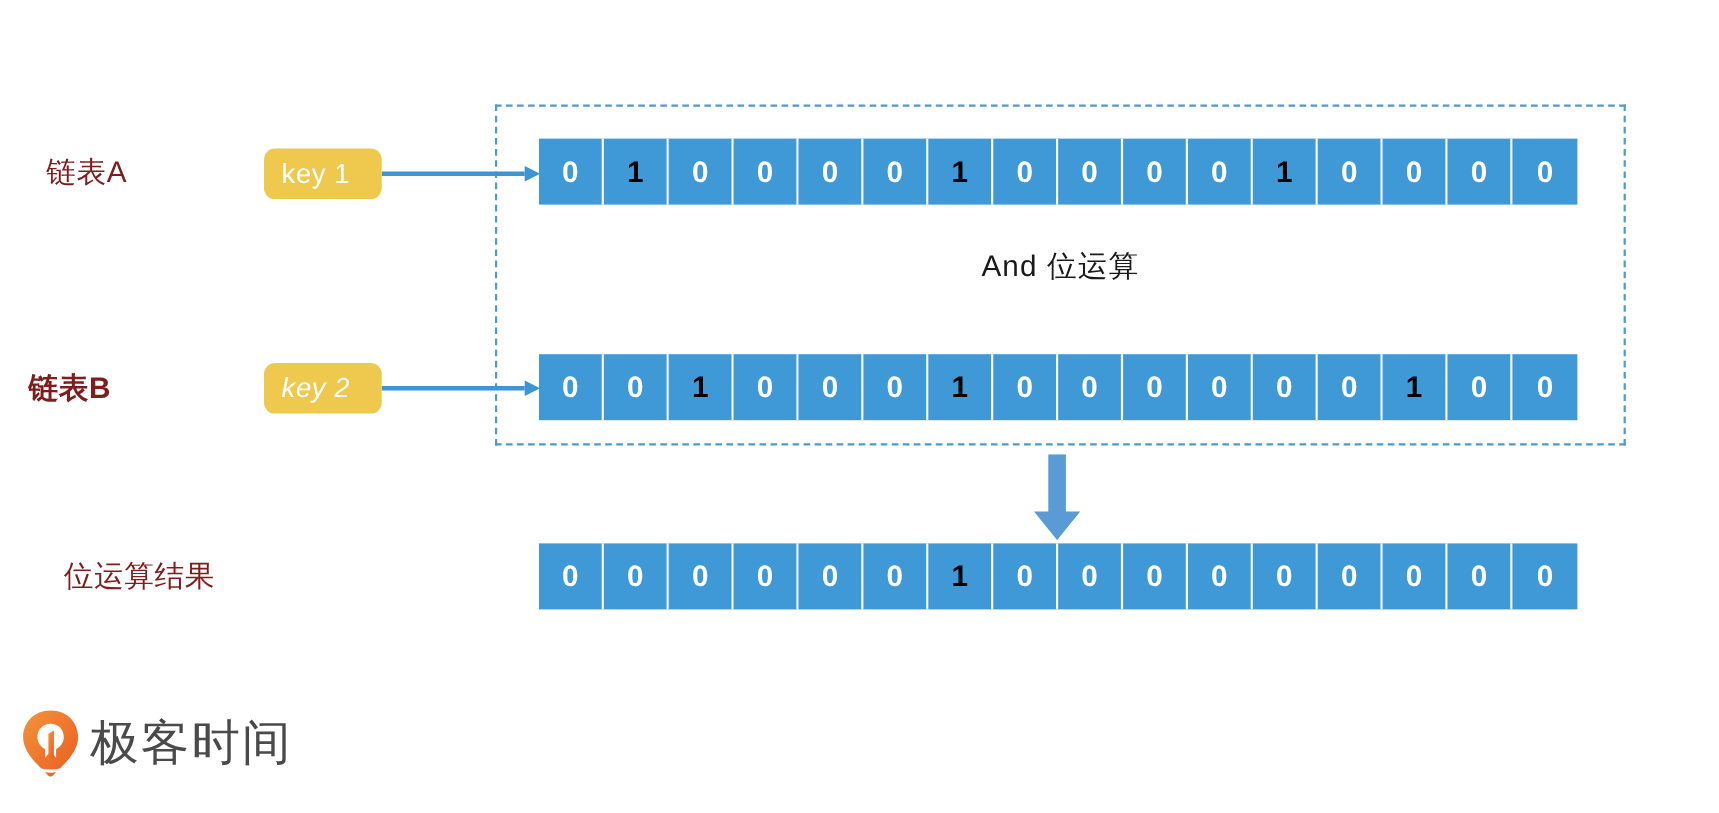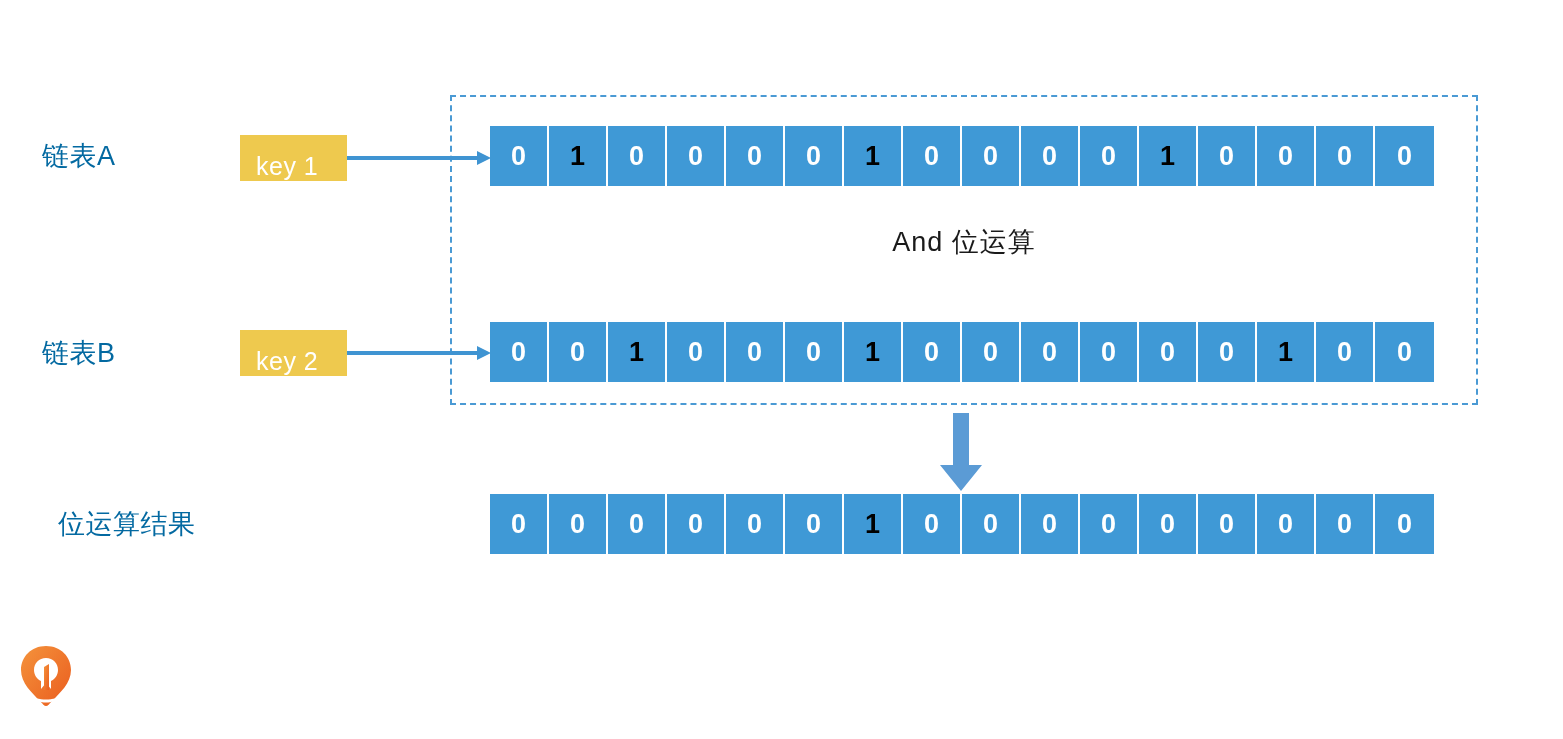--- a/index.html
+++ b/index.html
@@ -13,27 +13,27 @@
     position: relative;
     overflow: hidden;
     font-family: "Liberation Sans", "DejaVu Sans", sans-serif;
     -webkit-font-smoothing: antialiased;
   }
 
   
   .row-label {
     position: absolute;
     font-size: 27px;
-    color: #0369a1;
+    color: #7f1d1d;
     letter-spacing: 0.5px;
     white-space: nowrap;
     line-height: 1;
   }
   #label-a { left: 42px; top: 143px; }
-  #label-b { left: 42px; top: 340px; }
+  #label-b { left: 26px; top: 340px; font-weight: bold; }
   #label-result { left: 42px; top: 511px; margin-left: 16px; }
 
   
   #dashed-box {
     position: absolute;
     left: 450px;
     top: 95px;
     width: 1028px;
     height: 310px;
     border: 2px dashed #4a9ad4;
@@ -42,27 +42,28 @@
 
   
   .key-chip {
     position: absolute;
     width: 107px;
     height: 46px;
     background: #eec94e;
     color: #ffffff;
     font-size: 25px;
     display: flex;
-    align-items: flex-end;
+    align-items: center;
     padding-left: 16px;
     box-sizing: border-box;
     letter-spacing: 0.5px;
+    border-radius: 10px;
   }
   #key1 { left: 240px; top: 135px; }
-  #key2 { left: 240px; top: 330px; }
+  #key2 { left: 240px; top: 330px; font-style: italic; }
 
   
   .connector {
     position: absolute;
     left: 347px;
     width: 144px;
     height: 20px;
   }
   #connector-a { top: 148px; }
   #connector-b { top: 343px; }
@@ -237,13 +238,14 @@
       <linearGradient id="gk" x1="0" y1="0" x2="1" y2="1">
         <stop offset="0%" stop-color="#f4933c"></stop>
         <stop offset="100%" stop-color="#ea5c1e"></stop>
       </linearGradient>
     </defs>
     <path d="M26 1 C11 1 1 12 1 25 C1 38 12 48 20 56 C23 59 24 61 26 61 C28 61 29 59 32 56 C40 48 51 38 51 25 C51 12 41 1 26 1 Z" fill="url(#gk)"></path>
     <path d="M26 13 C19 13 14 18 14 25 C14 30 17 34 21 36 L21 44 L26 38 L31 44 L31 36 C35 34 38 30 38 25 C38 18 33 13 26 13 Z" fill="#ffffff"></path>
     <path d="M24 22 L29 19 L29 45 L24 45 Z" fill="url(#gk)"></path>
     <path d="M10 50 C16 56 36 56 42 50 C36 60 16 60 10 50 Z" fill="#ffffff"></path>
   </svg>
+  <div id="brand-text">极客时间</div>
 </div>
 
 </body></html>

